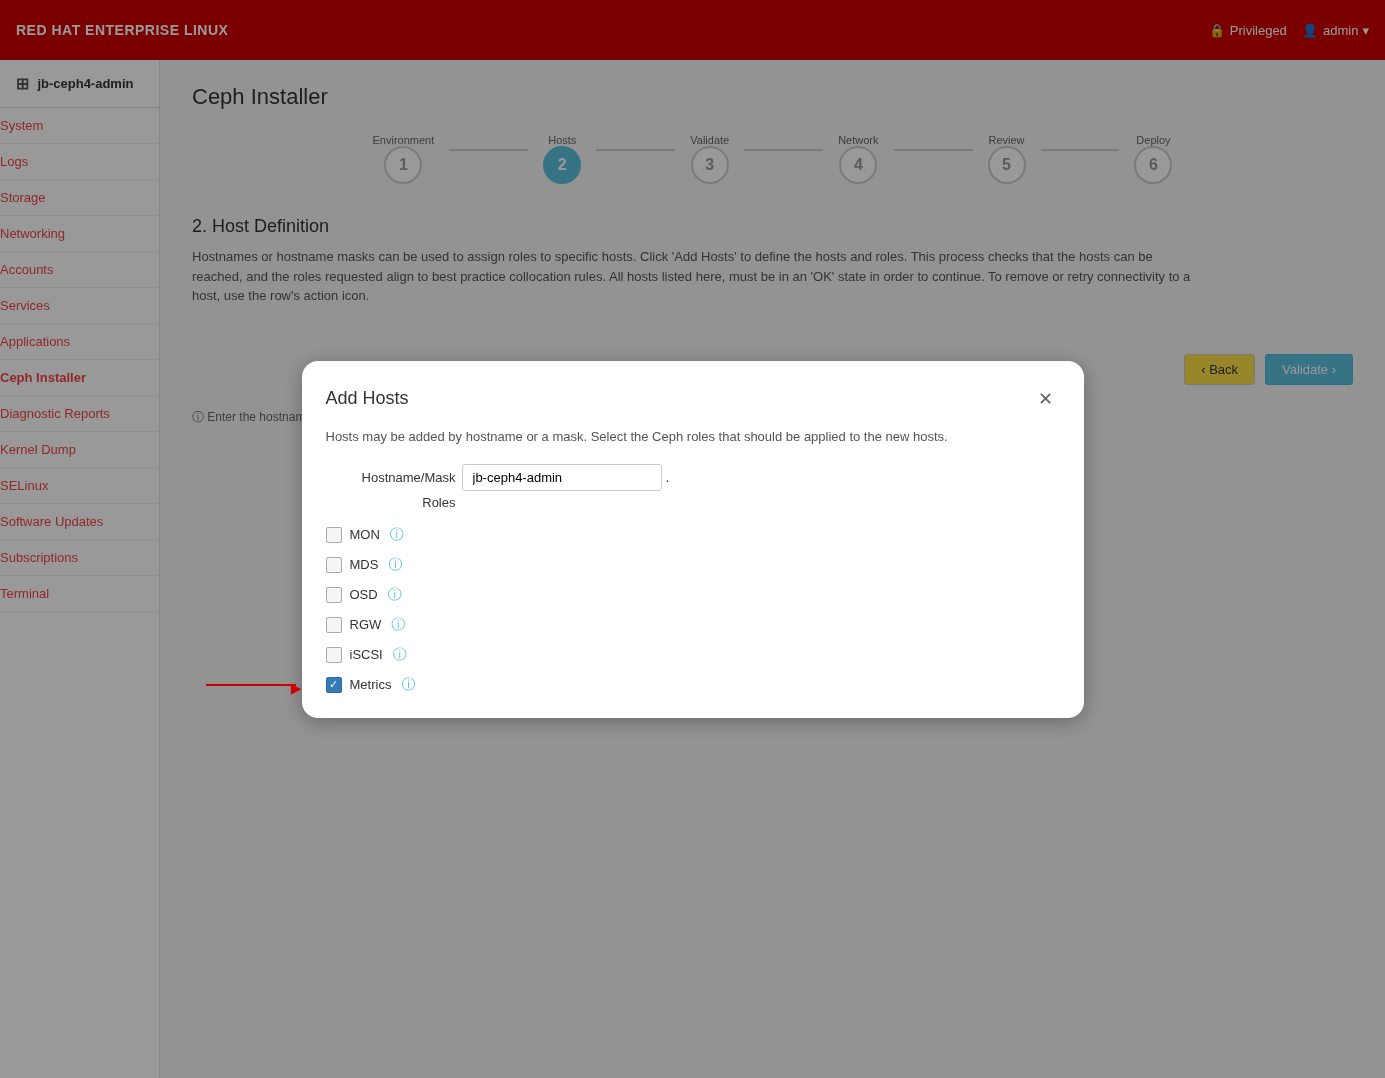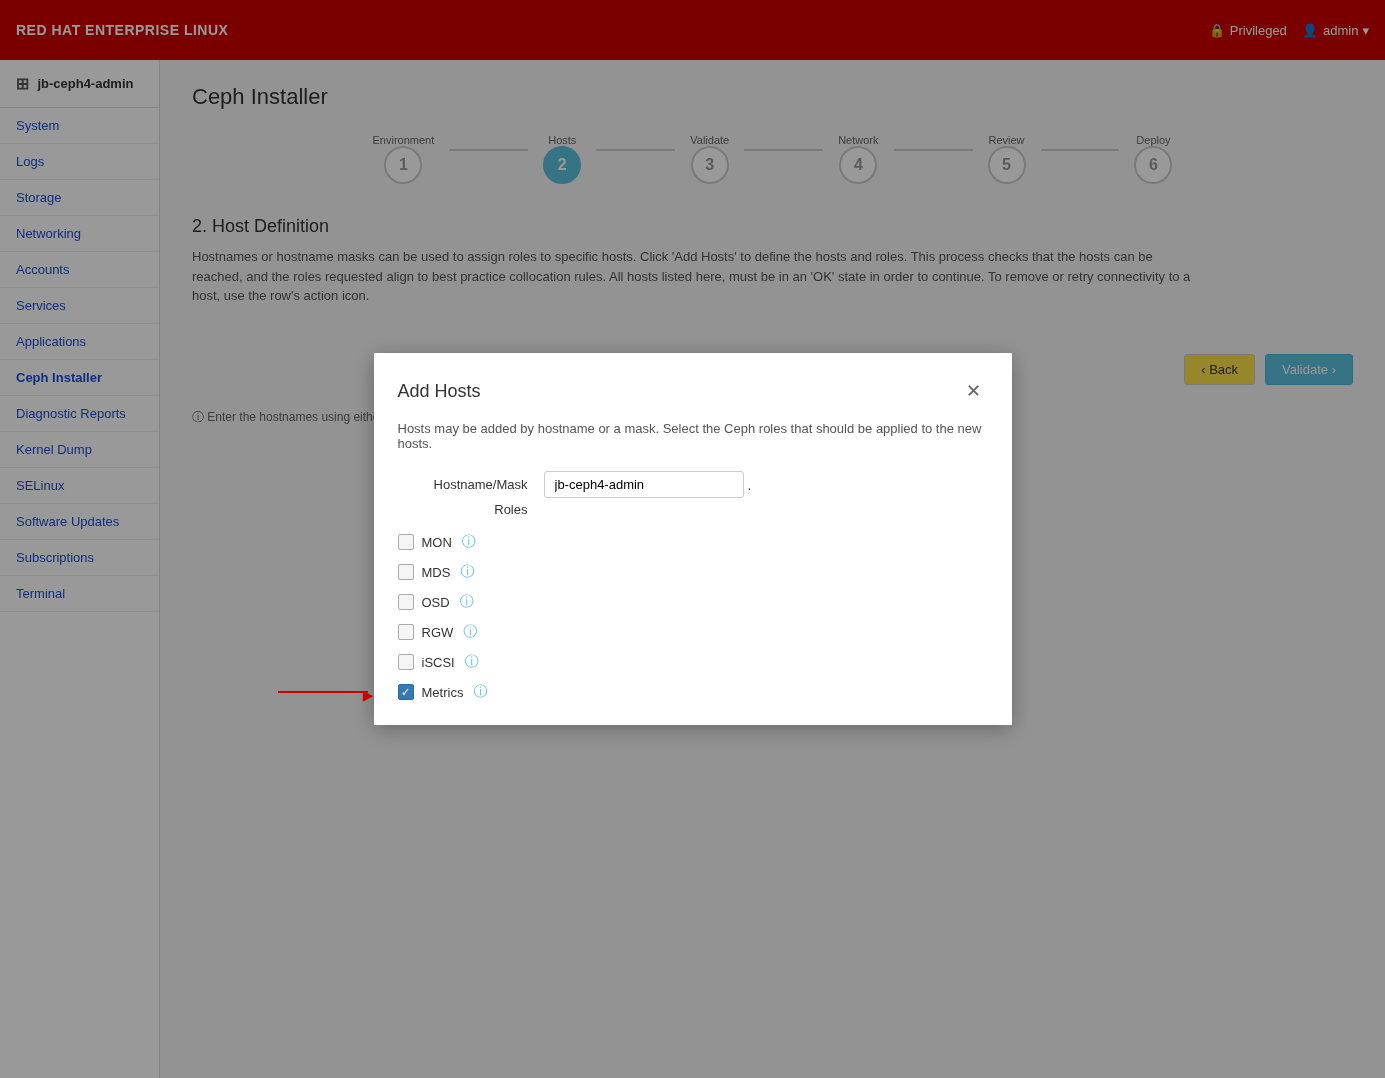--- a/index.html
+++ b/index.html
@@ -24,21 +24,21 @@
       width: 160px; min-width: 160px; background: #fff;
       border-right: 1px solid #ddd; display: flex; flex-direction: column;
     }
     .sidebar-header {
       padding: 14px 16px; font-size: 13px; font-weight: 600;
       border-bottom: 1px solid #ddd; display: flex; align-items: center; gap: 8px;
       cursor: pointer;
     }
     .sidebar-header .grid-icon { color: #555; font-size: 16px; }
     .sidebar-item {
-      padding: 10px 16px; font-size: 13px; color: #1d4ed8; cursor: pointer;
+      padding: 10px 0; font-size: 13px; color: #ef4444; cursor: pointer;
       border-bottom: 1px solid #f0f0f0;
     }
     .sidebar-item.active { font-weight: 700; background: #fff; }
 
     
     .main { flex: 1; overflow-y: auto; padding: 24px 32px; background: #f5f5f5; }
 
     .page-title { font-size: 22px; font-weight: 400; margin-bottom: 20px; color: #333; }
     .step-circle {
       width: 38px; height: 38px; border-radius: 50%;
@@ -54,34 +54,34 @@
     .section-title { font-size: 18px; font-weight: 500; margin-bottom: 10px; }
     .section-desc { font-size: 13px; color: #555; line-height: 1.5; margin-bottom: 24px; max-width: 1000px; }
 
     
     .modal-overlay {
       position: fixed; top: 0; left: 0; right: 0; bottom: 0;
       background: rgba(0,0,0,0.4); display: flex; align-items: center; justify-content: center;
       z-index: 100;
     }
     .modal {
-      background: #fff; border-radius: 0; width: 638px; max-width: 95vw;
+      background: #fff; border-radius: 16px; width: 782px; max-width: 95vw;
       box-shadow: 0 4px 20px rgba(0,0,0,0.3); padding: 24px;
     }
     .modal-header {
       display: flex; justify-content: space-between; align-items: center;
       margin-bottom: 16px;
     }
     .modal-title { font-size: 18px; font-weight: 500; }
     .modal-close {
       cursor: pointer; font-size: 18px; color: #666; background: none;
       border: none; width: 28px; height: 28px; display: flex; align-items: center; justify-content: center;
     }
     .modal-desc { font-size: 13px; color: #555; margin-bottom: 20px; }
-    .form-row { display: flex; align-items: flex-start; gap: 16px; }
+    .form-row { display: flex; align-items: flex-start; gap: 6px; }
     .form-label { width: 130px; text-align: right; font-size: 13px; padding-top: 6px; font-weight: 500; }
     .form-control {
       border: 1px solid #ccc; border-radius: 3px; padding: 5px 10px;
       font-size: 13px; width: 200px;
     }
     .hostname-row { display: flex; align-items: center; gap: 4px; }
     .hostname-dot { font-size: 14px; color: #333; }
 
     .roles-list { display: flex; flex-direction: column; gap: 12px; }
     .role-item { display: flex; align-items: center; gap: 8px; }

